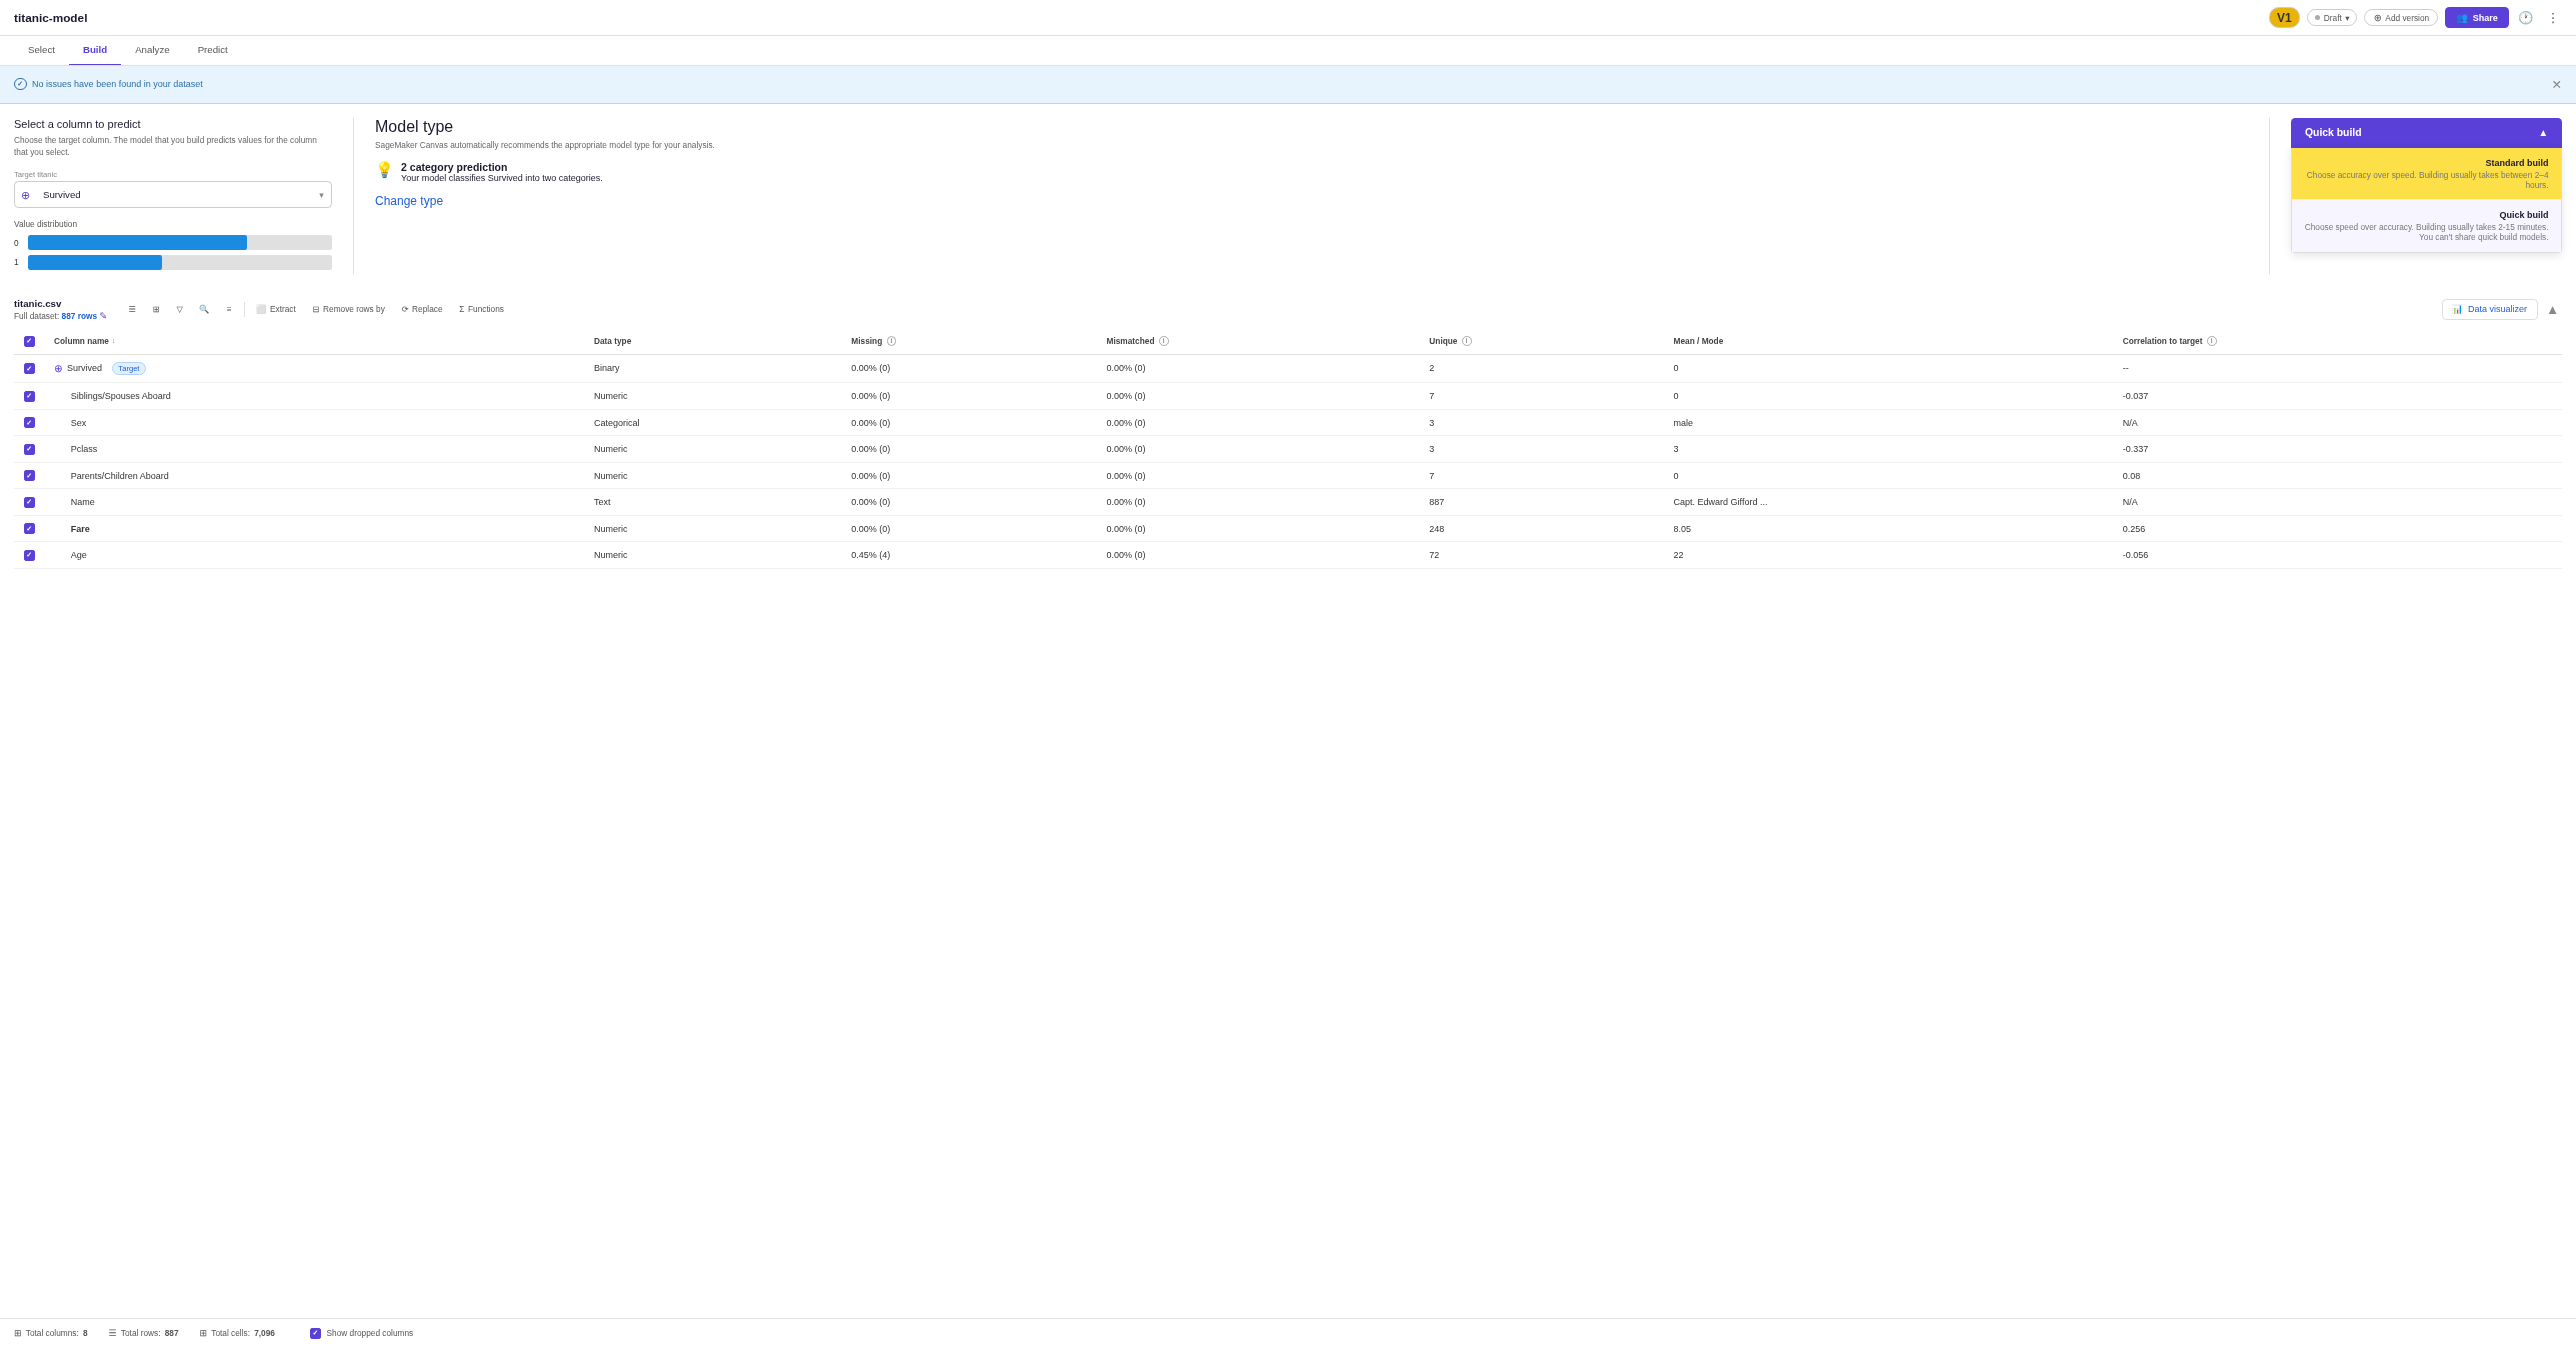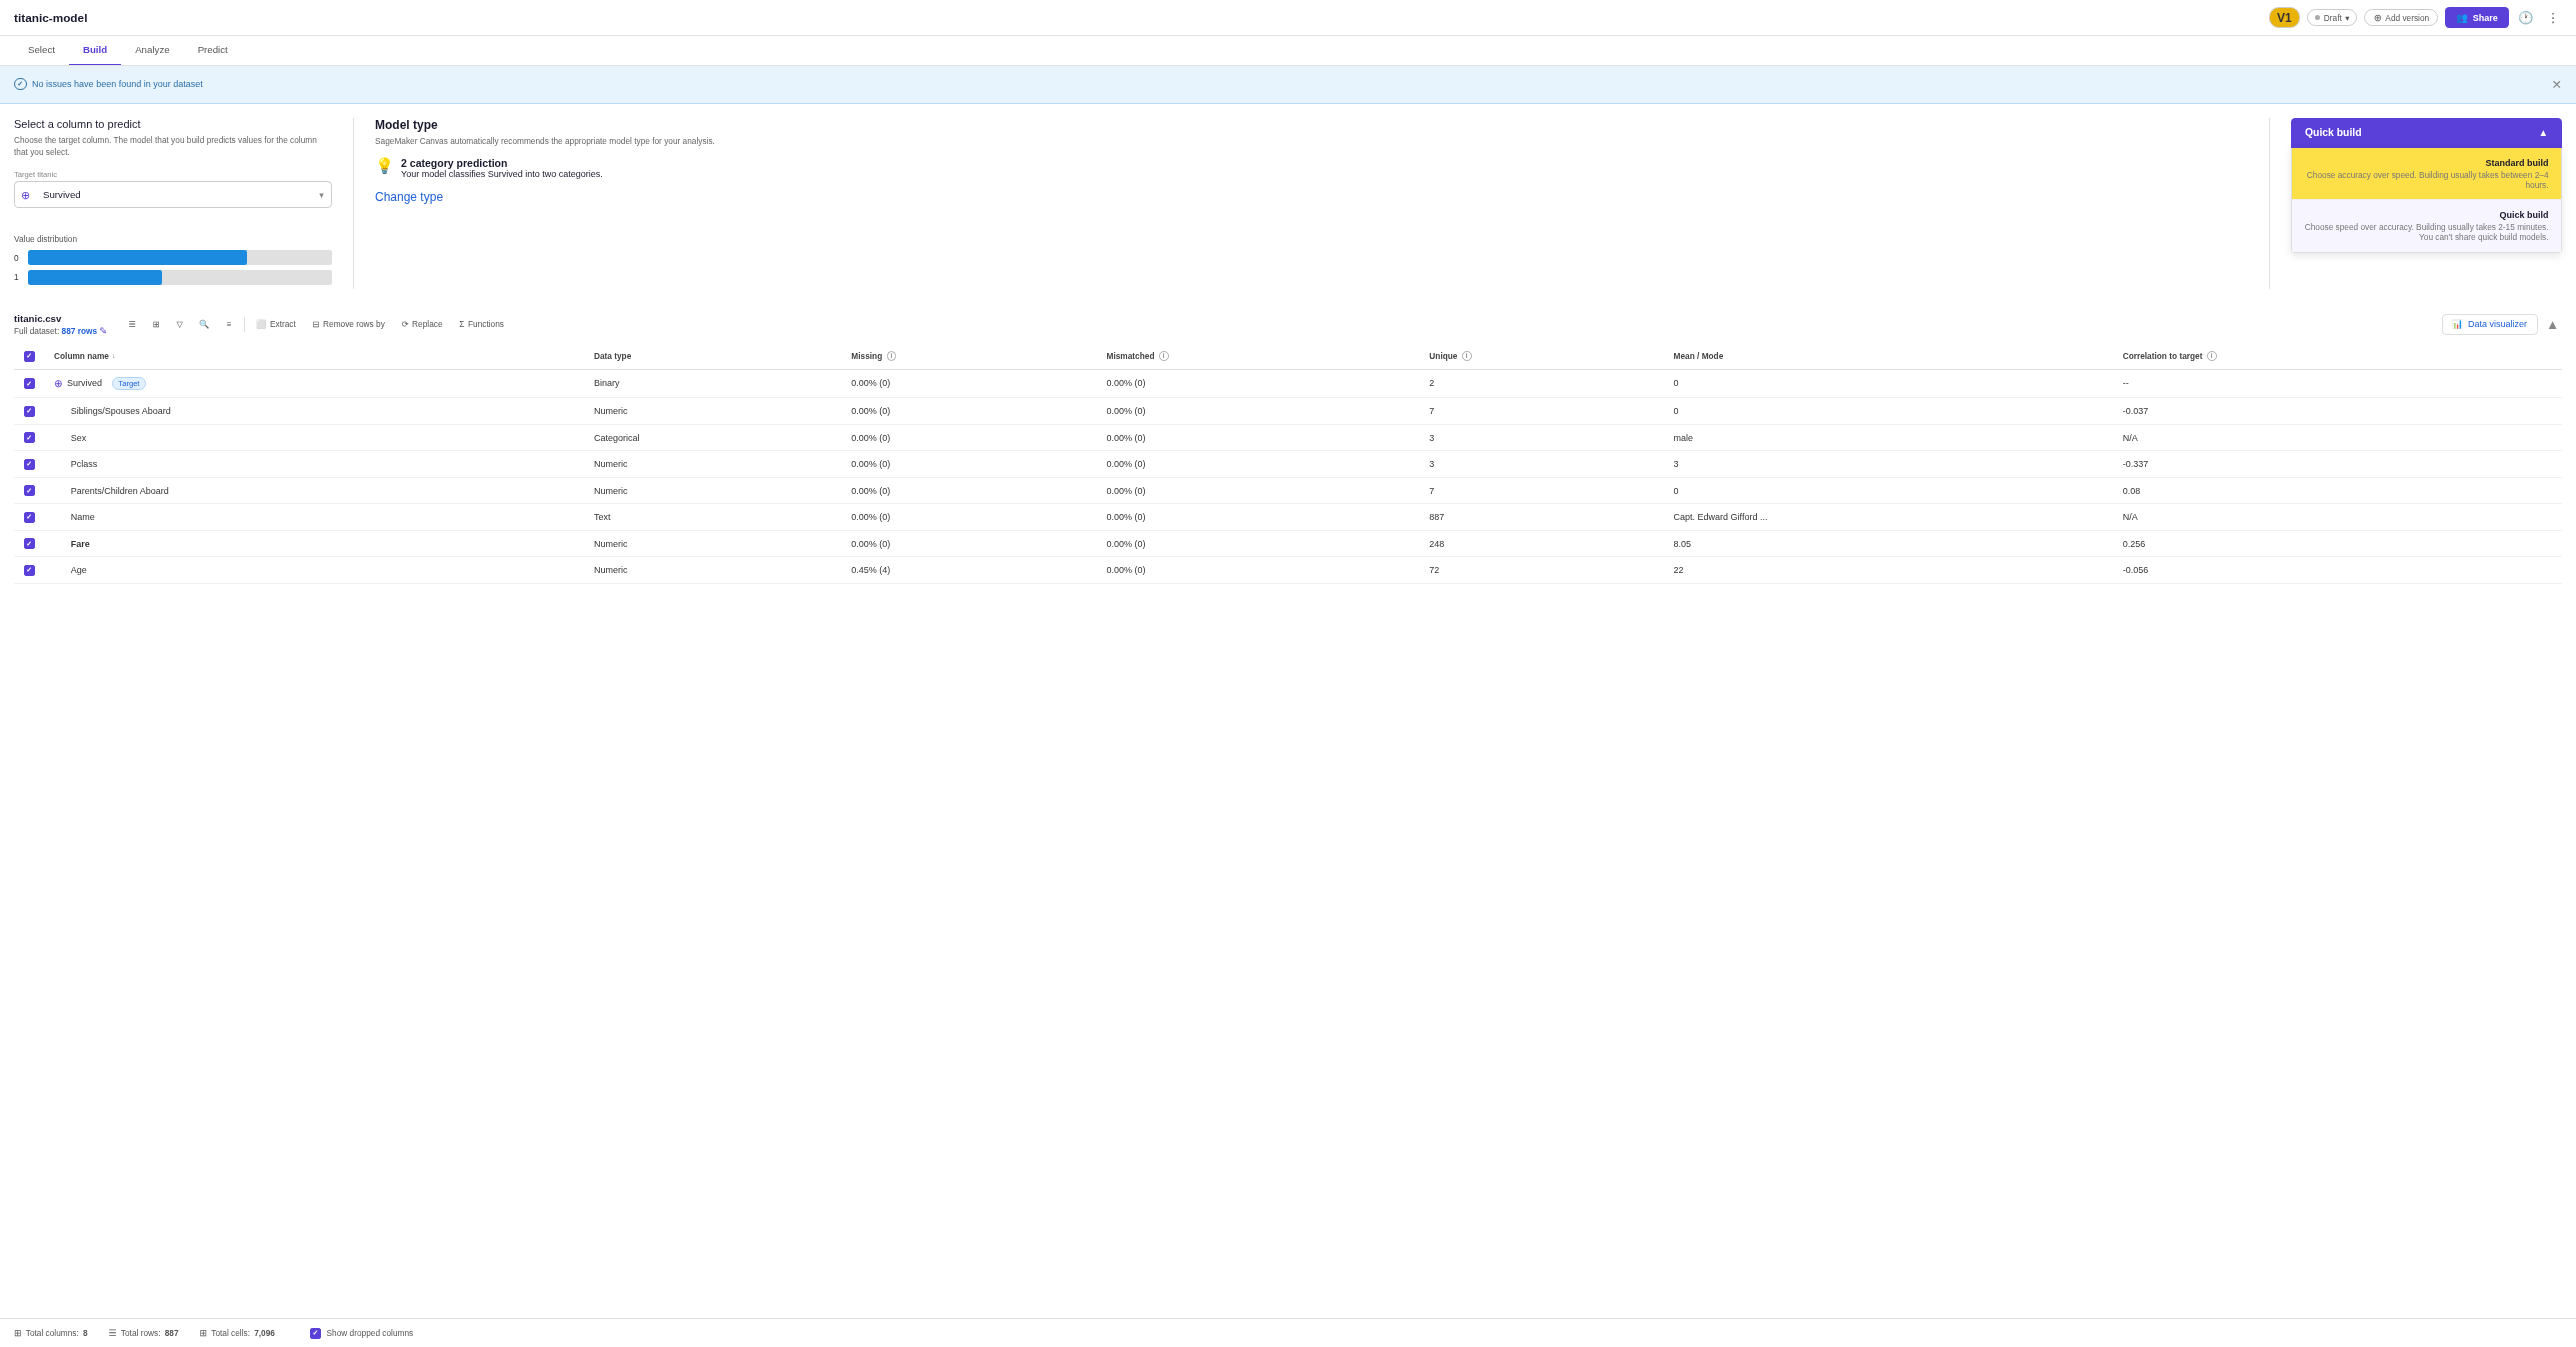--- a/index.html
+++ b/index.html
@@ -33,29 +33,29 @@
 
     
     .left-panel { flex: 0 0 340px; padding-right: 21px; border-right: 0.7px solid #e0e0e0; }
     .panel-title { font-size: 11px; font-weight: 400; margin-bottom: 4.2px; }
     .panel-desc { font-size: 8.3px; color: #666; margin-bottom: 11px; line-height: 1.5; }
     .target-column-label { font-size: 7.6px; color: #888; margin-bottom: 2.8px; }
     .target-select { width: 100%; padding: 7px 8.3px; border: 0.7px solid #ccc; border-radius: 4.2px; font-size: 9.7px; appearance: none; background: #fff; cursor: pointer; color: #1a1a2e; }
     .select-icon { position: absolute; right: 8.3px; top: 50%; transform: translateY(-50%); color: #888; pointer-events: none; }
     .select-with-icon { padding-left: 28px !important; }
 
-    .value-dist-label { font-size: 8.3px; color: #555; margin-top: 26px; margin-bottom: 5.6px; }
+    .value-dist-label { font-size: 8.3px; color: #555; margin-top: 11px; margin-bottom: 5.6px; }
     .bar-row { display: flex; align-items: center; gap: 5.6px; margin-bottom: 4.2px; }
     .bar-label { font-size: 8.3px; color: #333; width: 8.3px; }
     .bar-bg { flex: 1; height: 15.3px; background: #e0e0e0; border-radius: 2.1px; overflow: hidden; }
     .bar-fill { height: 100%; background: #1a8bde; border-radius: 2.1px; }
 
     
     .middle-panel { flex: 1; padding: 0 21px; border-right: 0.7px solid #e0e0e0; }
-    .model-type-title { font-size: 12px; font-weight: 700; margin-bottom: 4.2px; }
+    .model-type-title { font-size: 16px; font-weight: 400; margin-bottom: 4.2px; }
     .model-type-desc { font-size: 8.3px; color: #666; margin-bottom: 11px; }
     .prediction-info { display: flex; align-items: flex-start; gap: 7px; margin-bottom: 11px; }
     .prediction-icon { font-size: 15.3px; color: #5a3fd8; }
     .change-type-link { color: #2060d8; font-size: 12px; text-decoration: none; cursor: pointer; font-weight: 500; }
 
     
     .right-panel { flex: 0 0 292px; padding-left: 21px; }
     .quick-build-dropdown { position: relative; width: 100%; }
     .quick-build-btn { width: 100%; background: #5a3fd8; color: #fff; border: none; border-radius: 4.2px 4.2px 0 0; padding: 9.7px 14px; font-size: 10.4px; font-weight: 600; cursor: pointer; display: flex; align-items: center; justify-content: space-between; }
     .quick-build-dropdown-menu { border: 0.7px solid #ddd; border-top: none; border-radius: 0 0 4.2px 4.2px; background: #fde047; box-shadow: 0 2.8px 8.3px rgba(0,0,0,0.1); text-align: right; }

